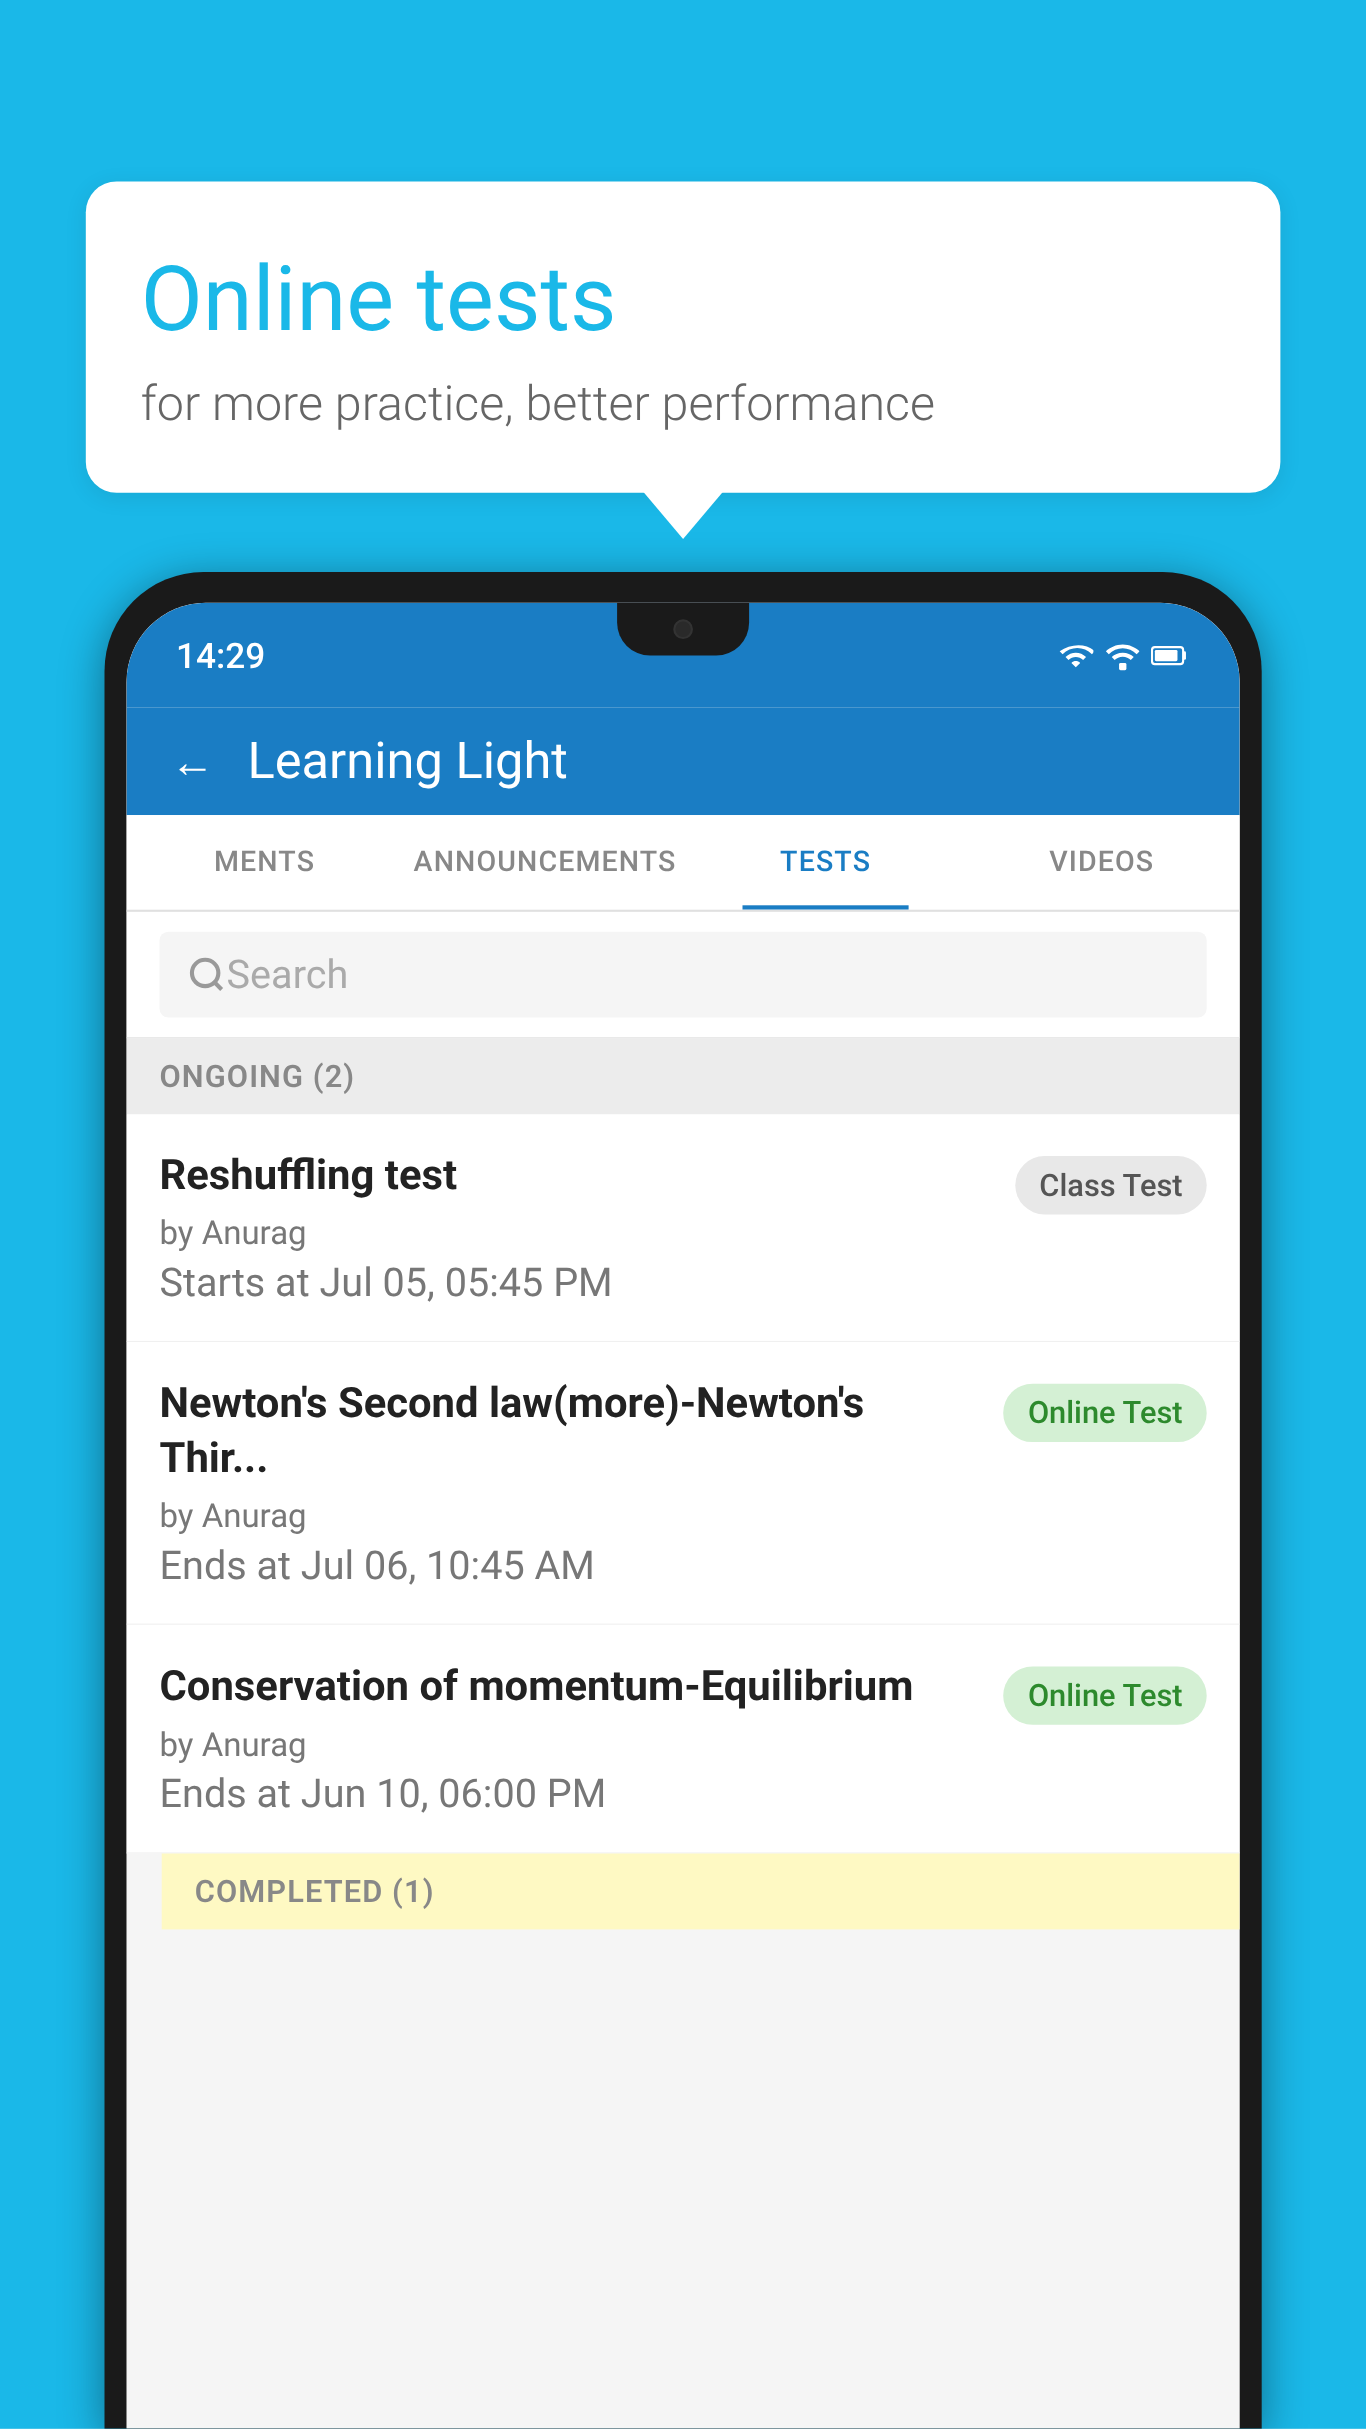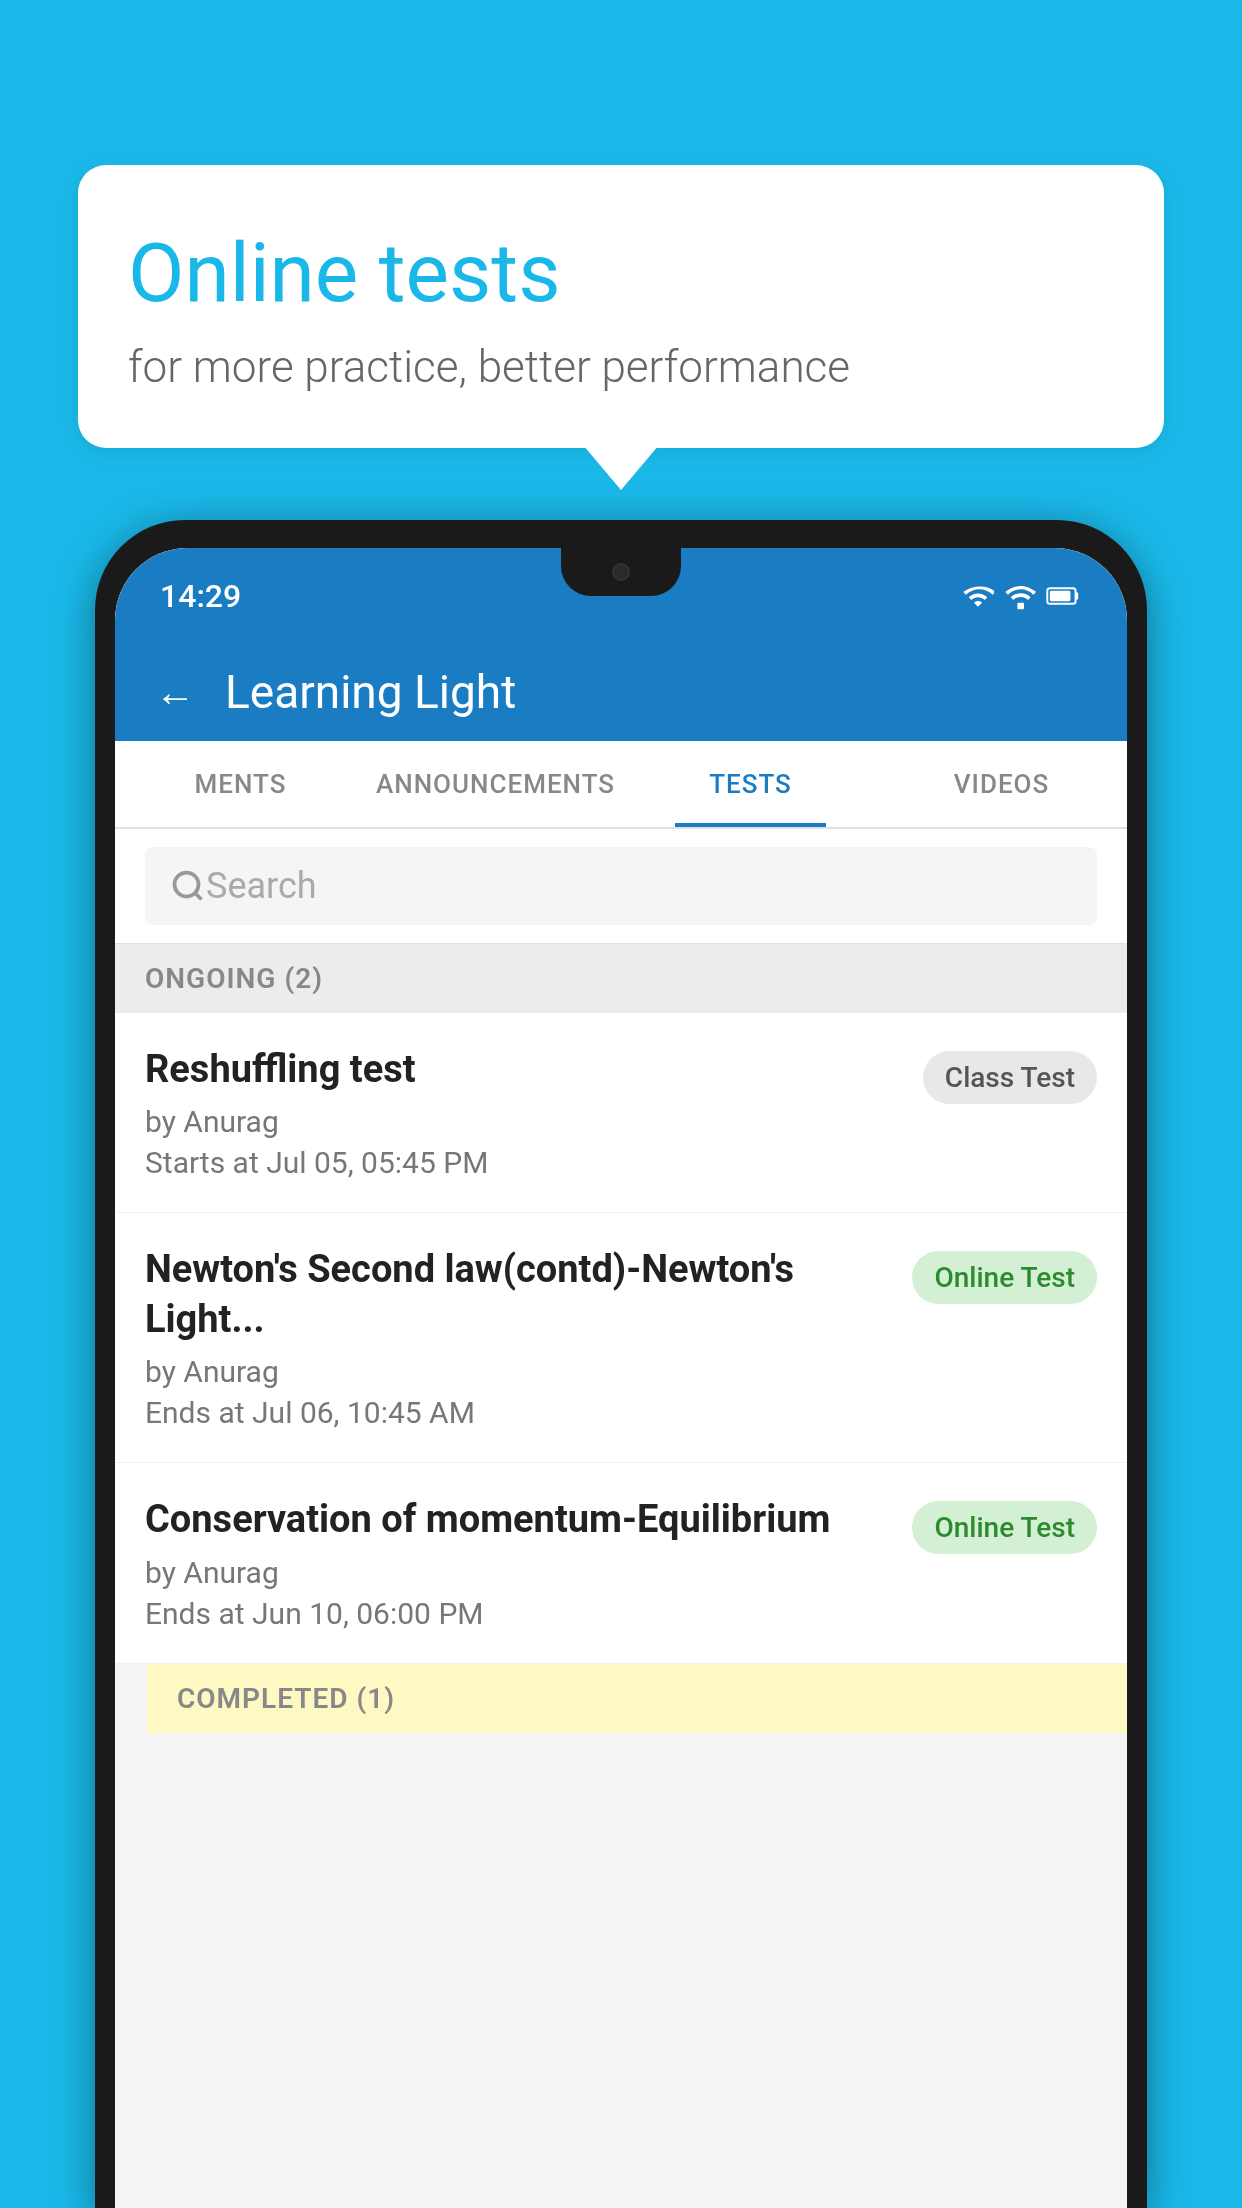--- a/index.html
+++ b/index.html
@@ -225,21 +225,21 @@
       color: #222;
       margin-bottom: 10px;
       line-height: 1.3;
     }
     .test-author {
       font-size: 30px;
       color: #777;
       margin-bottom: 6px;
     }
     .test-time {
-      font-size: 30px;
+      font-size: 36px;
       color: #777;
     }
     .test-badge {
       padding: 10px 22px;
       border-radius: 50px;
       font-size: 28px;
       font-weight: 500;
       white-space: nowrap;
       margin-top: 6px;
     }
@@ -328,21 +328,21 @@
           <div class="test-author">by Anurag</div>
           <div class="test-time">
             <span>Starts at</span>&nbsp;<span>Jul 05, 05:45 PM</span>
           </div>
         </div>
         <div class="test-badge badge-class">Class Test</div>
       </div>
 
       <div class="test-item">
         <div class="test-info">
-          <div class="test-name">Newton's Second law(contd)-Newton's Light...</div>
+          <div class="test-name">Newton's Second law(more)-Newton's Thir...</div>
           <div class="test-author">by Anurag</div>
           <div class="test-time">
             <span>Ends at</span>&nbsp;<span>Jul 06, 10:45 AM</span>
           </div>
         </div>
         <div class="test-badge badge-online">Online Test</div>
       </div>
 
       <div class="test-item">
         <div class="test-info">

